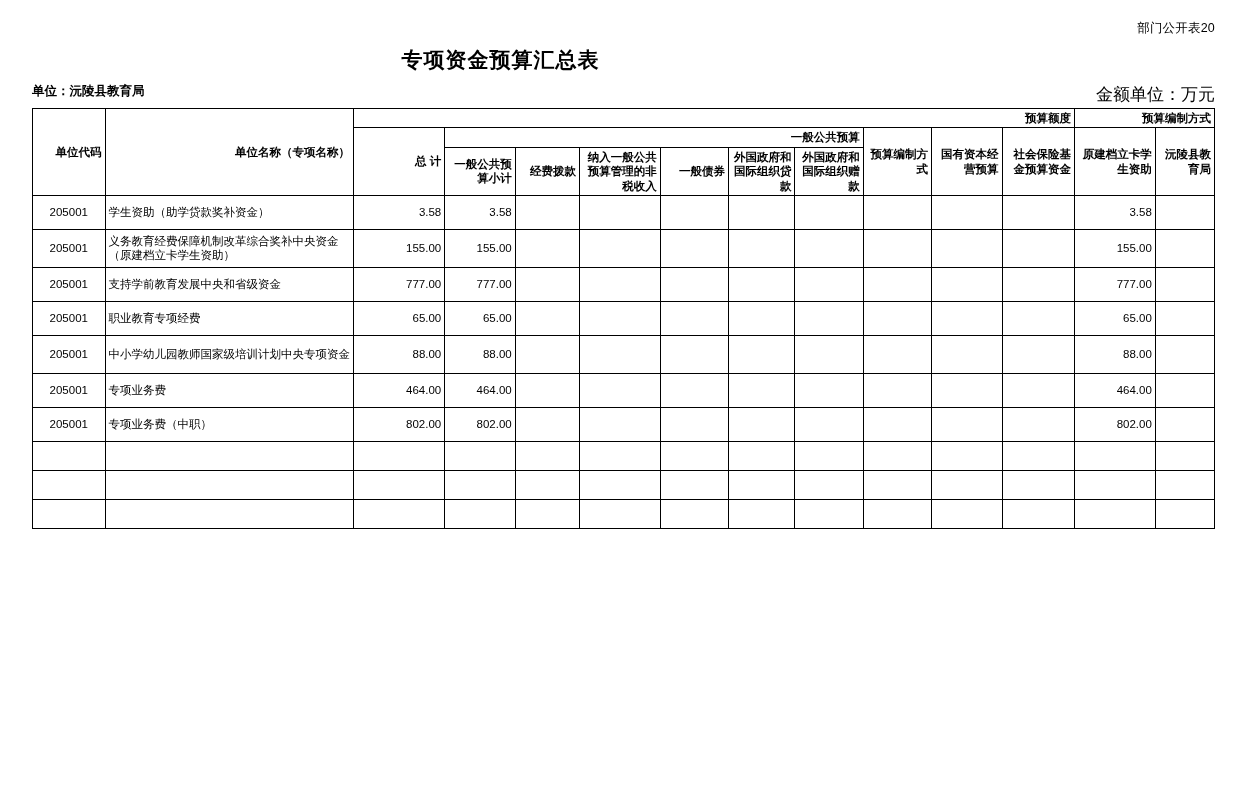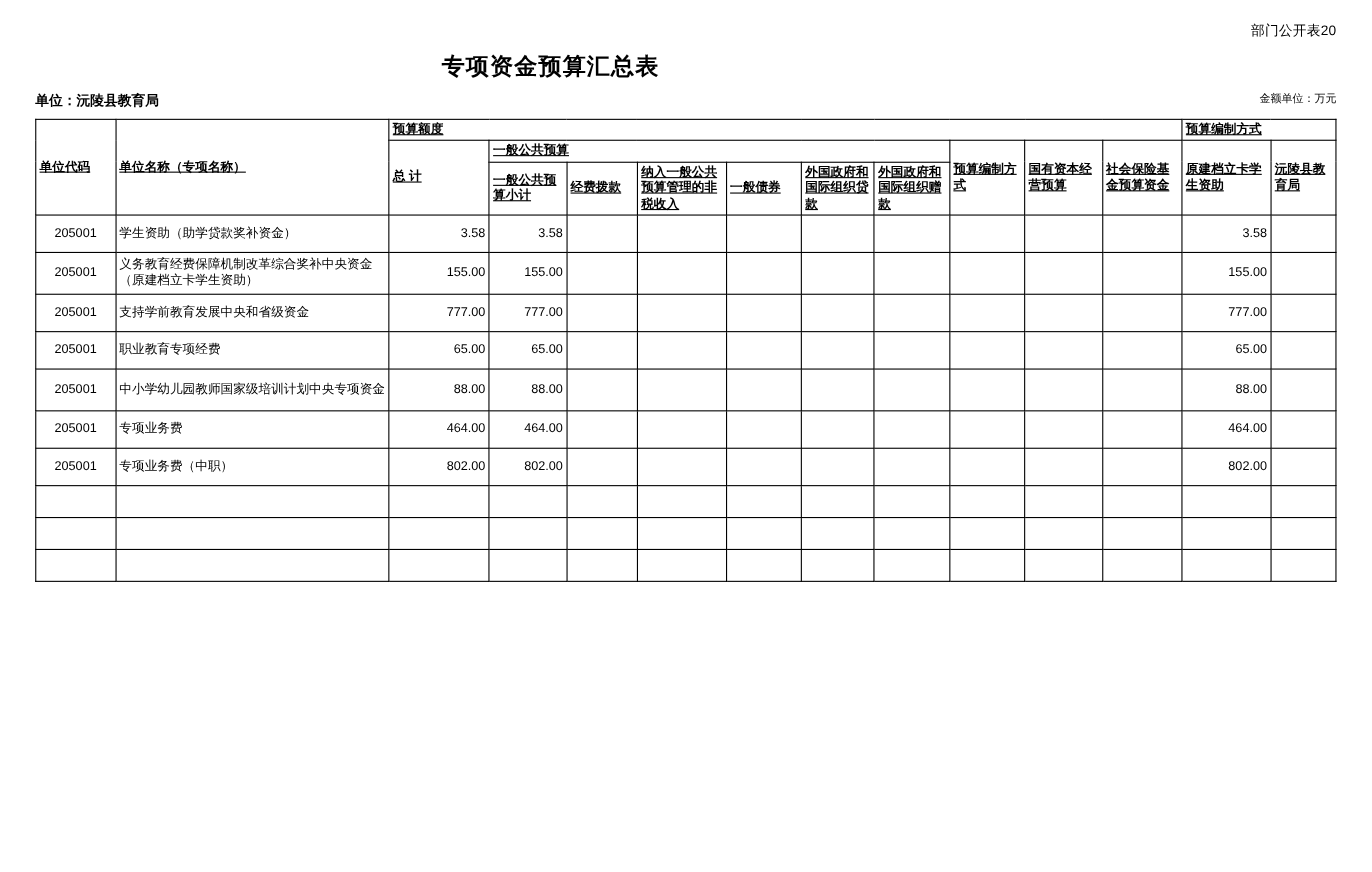--- a/index.html
+++ b/index.html
@@ -46,43 +46,42 @@
     top: 83px;
     left: 32px;
     font-size: 12.5px;
     font-weight: bold;
     font-family: Liberation Mono, monospace;
   }
   .subhead-right {
     position: absolute;
     top: 83px;
     right: 32px;
-    font-size: 10px;
+    font-size: 17px;
     font-family: Liberation Mono, monospace;
   }
   table.budget {
     position: absolute;
     top: 108px;
     left: 32px;
     width: 1183px;
     border-collapse: collapse;
     table-layout: fixed;
   }
   table.budget th, table.budget td {
     border: 1px solid #000000;
     font-size: 11.5px;
     font-family: "Liberation Sans", "DejaVu Sans", sans-serif;
     padding: 2px 3px;
     vertical-align: middle;
     line-height: 1.25;
   }
   table.budget th {
     font-weight: bold;
-    text-align: left;
-    text-decoration: underline;
+    text-align: right;
   }
   th.hdr-wrap { font-size: 11.5px; }
   .cell-code {
     text-align: center;
     padding-right: 14px;
     font-family: "Liberation Serif", "DejaVu Serif", serif;
     font-size: 12px;
   }
   .cell-name {
     text-align: left;

